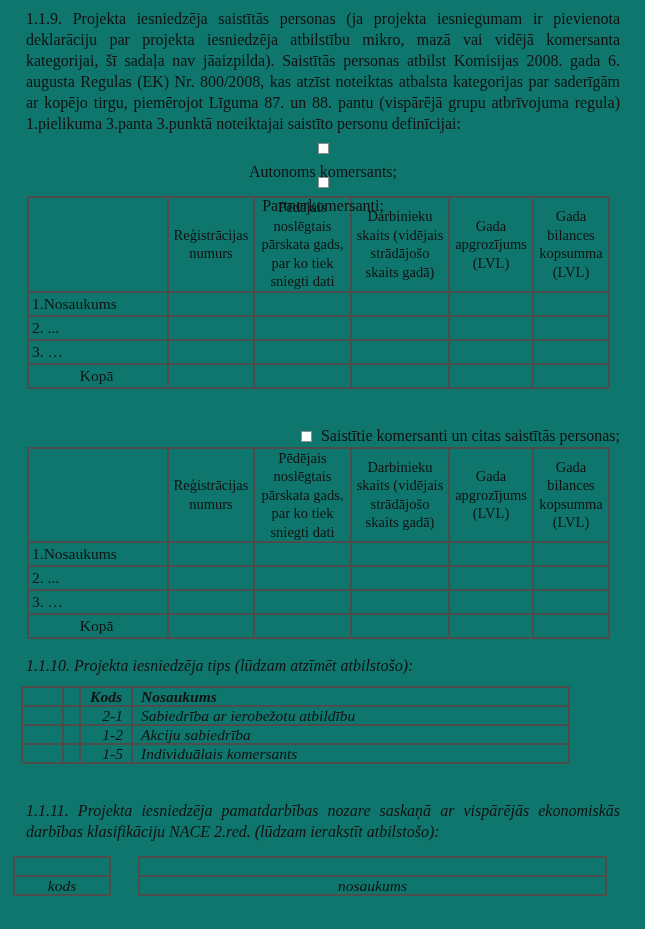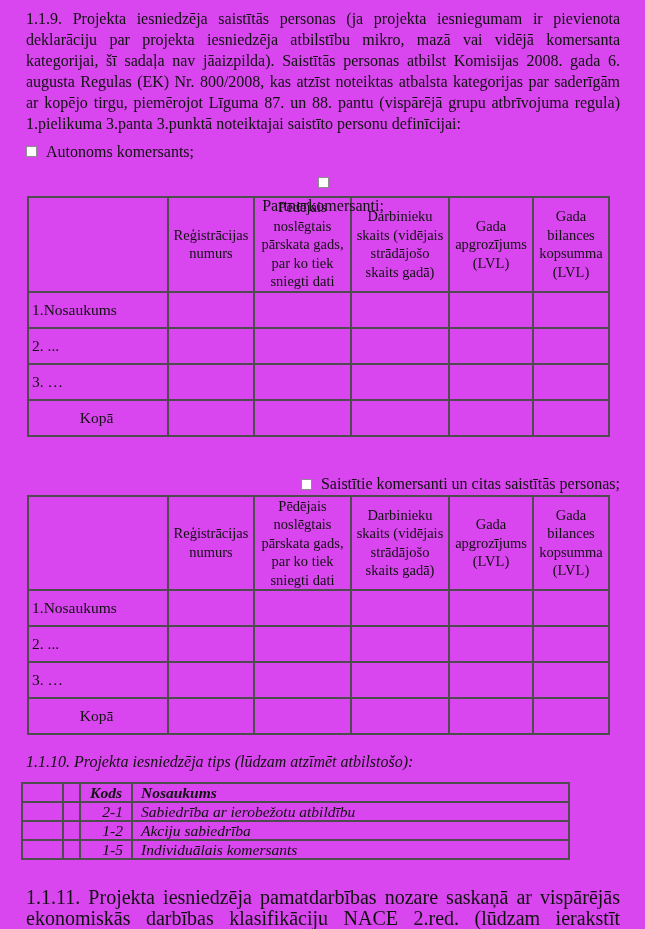--- a/index.html
+++ b/index.html
@@ -2,47 +2,47 @@
 <html><head>
 <meta charset="utf-8">
 <style>
   * { margin:0; padding:0; box-sizing:border-box; }
   html,body { background:#ffffff; }
   body {
     width:645px; height:929px;
     font-family:"Liberation Serif","DejaVu Serif",serif;
     color:#111111;
   }
-  .page { position:relative; width:645px; height:929px; padding:8px 25px 0 26px; overflow:hidden; background:#d946ef; }
+  .page { position:relative; width:645px; height:929px; padding:8px 25px 0 26px; overflow:hidden; background:#0f766e; }
 
   .intro { font-size:16px; line-height:21px; text-align:justify; }
 
   .check-line { display:flex; align-items:center; gap:9px; font-size:16px; height:17px; }
-  .cl-1 { margin-top:9px; }
+  .cl-1 { margin-top:9px;flex-direction:column; }
   .cl-2 { margin-top:17px;flex-direction:column; }
   .cl-3 { margin-top:39px;justify-content:flex-end; }
   .cb { width:11px; height:11px; border:1.5px solid #8f8f8f; background:#fff; flex:0 0 auto; }
 
   table { border-collapse:collapse; table-layout:fixed; }
   .ptable { width:581px; margin-left:1px; margin-top:2px; }
   .ptable td { border:2px solid #4d4d4d; overflow:hidden; }
   .ptable tr.head td { font-size:14.5px; line-height:18.5px; text-align:center; vertical-align:middle; height:93px; padding:0 1px; }
-  .ptable tr.body td { height:36px; font-size:15.5px; line-height:20px; vertical-align:middle; }
+  .ptable tr.body td { height:24px; font-size:15.5px; line-height:20px; vertical-align:middle; }
   .rowlabel { padding-left:3px; }
   .total { text-align:center; padding-right:3px; }
 
   .sec-title { font-size:16px; line-height:21px; margin-top:16px;font-style:italic; }
   .ktable { width:547px; margin-left:-5px; margin-top:10px; }
   .ktable td { border:2px solid #4d4d4d; height:19px; font-size:15.5px; line-height:17px; font-style:italic; vertical-align:middle; overflow:hidden; }
   .ktable tr.khead td { font-weight:bold; }
   .ktable .kcode { text-align:right; padding-right:8px; }
   .ktable .kname { padding-left:8px; }
   .ktable tr.khead .kcode { text-align:center; padding-right:0; }
 
-  .sec-title2 { font-size:20px; line-height:21px; text-align:justify; margin-top:27px; }
+  .sec-title2 { font-size:16px; line-height:21px; text-align:justify; margin-top:36px;font-style:italic; }
 
   .nace-row { display:flex; gap:27px; margin-left:-13px; margin-top:14px; }
   .nace-box { border-collapse:collapse; }
   .nace-box td { border:2px solid #4d4d4d; height:19px; font-size:15.5px; line-height:17px; vertical-align:middle; text-align:center; }
   .kbox { width:98px; }
   .nbox { width:469px; }
   .box-label { font-style:italic; }
 </style>
 </head>
 <body>

